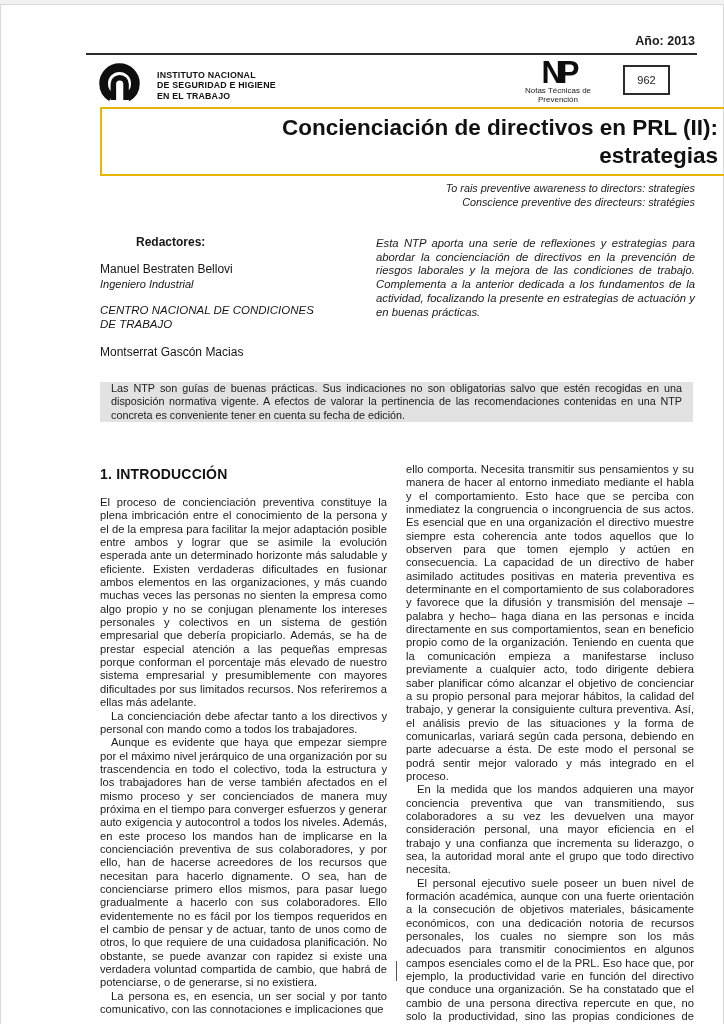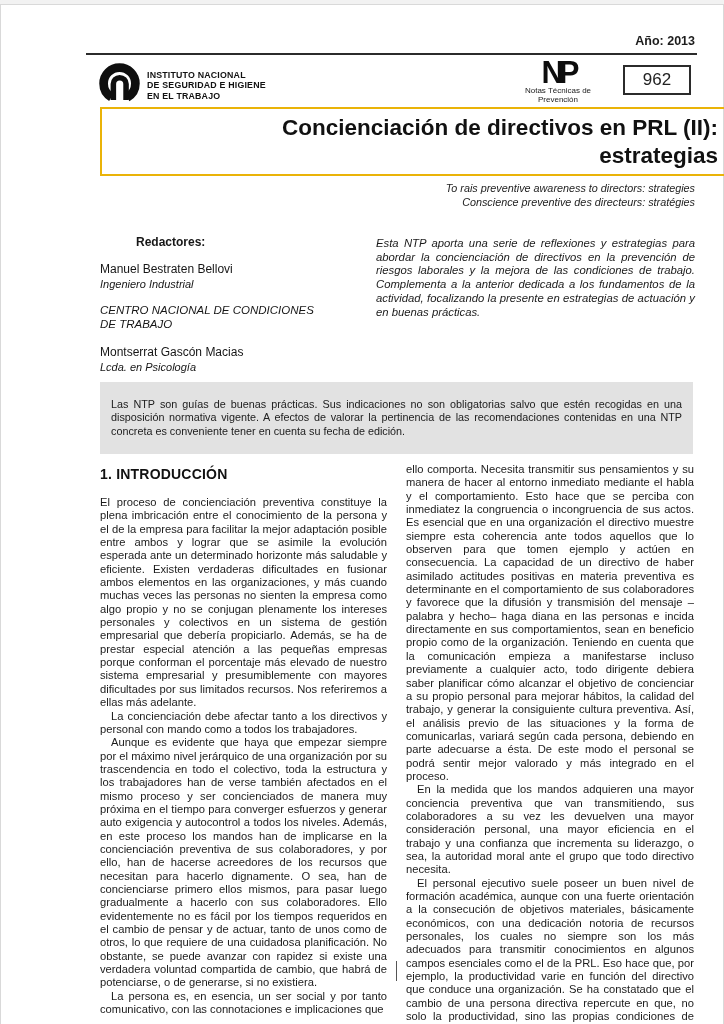--- a/index.html
+++ b/index.html
@@ -4,28 +4,28 @@
 <style>
   html,body{margin:0;padding:0;background:#f2f2f2;}
   .page{
     position:relative;width:724px;height:1024px;margin:4px auto;background:#ffffff;
     font-family:"Liberation Sans", sans-serif;color:#1c1c1c;overflow:hidden;
     box-shadow:0 0 0 1px #d9d9d9 inset;
   }
   
   .year{position:absolute;top:30px;right:29px;font-weight:bold;font-size:12.5px;}
   .header-rule{position:absolute;top:49px;left:86px;right:27px;height:2px;background:#2b2b2b;}
-  .inst-logo{position:absolute;top:59px;left:99px;display:flex;align-items:center;gap:7px;}
+  .inst-logo{position:absolute;top:59px;left:99px;display:flex;align-items:center;gap:17px;}
   .inst-text{font-weight:bold;font-size:8.8px;line-height:10.6px;letter-spacing:.2px;color:#111;}
   .np-block{position:absolute;top:54px;left:505px;width:106px;text-align:center;}
   .np-mono{font-size:31px;font-weight:900;letter-spacing:-5px;line-height:30px;color:#0d0d0d;}
   .np-caption{font-size:8px;margin-top:-2px;color:#222;}
   .num-box{
-    position:absolute;top:61px;left:623px;width:68px;height:30px;border:2px solid #2b2b2b;
-    box-sizing:border-box;display:flex;align-items:center;justify-content:center;font-size:17px;color:#222;
+    position:absolute;top:61px;left:623px;width:47px;height:30px;border:2px solid #2b2b2b;
+    box-sizing:border-box;display:flex;align-items:center;justify-content:center;font-size:11px;color:#222;
   }
   
   .title-box{
     position:absolute;top:103px;left:100px;width:634px;height:69px;border:2px solid #eab308;
     box-sizing:border-box;display:flex;flex-direction:column;justify-content:center;
     text-align:right;padding-right:14px;font-weight:bold;font-size:22.5px;line-height:28px;color:#111;
   }
   .trans{
     position:absolute;top:178px;right:29px;text-align:right;
     font-style:italic;font-size:10.8px;line-height:13.5px;color:#222;
@@ -36,21 +36,21 @@
   .redactores .name{margin-bottom:1px;}
   .redactores .role{font-style:italic;font-size:11px;margin-bottom:12px;}
   .redactores .org{font-style:italic;font-size:11.5px;line-height:14px;margin-bottom:14px;}
   .abstract{
     position:absolute;top:233px;left:376px;width:319px;font-style:italic;
     font-size:11.3px;line-height:13.7px;text-align:justify;color:#1a1a1a;
   }
   
   .notice{
     position:absolute;top:378px;left:100px;width:593px;box-sizing:border-box;
-    padding:16px 11px;font-size:10.8px;line-height:13.3px;text-align:justify;color:#202020;
+    padding:0 11px;font-size:10.8px;line-height:13.3px;text-align:justify;color:#202020;
   }
   
   .col{position:absolute;font-size:11.2px;}
   .col-left{top:462px;left:100px;width:287px;}
   .col-right{top:459px;left:406px;width:288px;}
   .section-heading{font-weight:bold;font-size:14px;margin:0 0 14px 0;letter-spacing:.2px;color:#111;}
   p.body-p{margin:0;line-height:13.35px;text-align:justify;color:#1b1b1b;}
   p.ind{text-indent:11px;}
   .col-mark{position:absolute;left:396px;top:957px;width:1px;height:20px;background:#555;}
 </style>
@@ -97,21 +97,20 @@
 
   <div class="redactores">
     <div class="head">Redactores:</div>
     <div class="name">Manuel Bestraten Bellovi</div>
     <div class="role">Ingeniero Industrial</div>
     <div class="org">
       <span>CENTRO NACIONAL DE CONDICIONES</span><br>
       <span>DE TRABAJO</span>
     </div>
     <div class="name">Montserrat Gascón Macias</div>
-    <div class="role">Lcda. en Psicología</div>
   </div>
 
   <div class="abstract">Esta NTP aporta una serie de reflexiones y estrategias para abordar la concienciación de directivos en la prevención de riesgos laborales y la mejora de las condiciones de trabajo. Complementa a la anterior dedicada a los fundamentos de la actividad, focalizando la presente en estrategias de actuación y en buenas prácticas.</div>
 
   <div class="notice" id="notice-box" style="background: rgb(226, 226, 226);">Las NTP son guías de buenas prácticas. Sus indicaciones no son obligatorias salvo que estén recogidas en una disposición normativa vigente. A efectos de valorar la pertinencia de las recomendaciones contenidas en una NTP concreta es conveniente tener en cuenta su fecha de edición.</div>
 
   <div class="col col-left">
     <h2 class="section-heading">1. INTRODUCCIÓN</h2>
     <p class="body-p">El proceso de concienciación preventiva constituye la plena imbricación entre el conocimiento de la persona y el de la empresa para facilitar la mejor adaptación posible entre ambos y lograr que se asimile la evolución esperada ante un determinado horizonte más saludable y eficiente. Existen verdaderas dificultades en fusionar ambos elementos en las organizaciones, y más cuando muchas veces las personas no sienten la empresa como algo propio y no se conjugan plenamente los intereses personales y colectivos en un sistema de gestión empresarial que debería propiciarlo. Además, se ha de prestar especial atención a las pequeñas empresas porque conforman el porcentaje más elevado de nuestro sistema empresarial y presumiblemente con mayores dificultades por sus limitados recursos. Nos referiremos a ellas más adelante.</p>
     <p class="body-p ind">La concienciación debe afectar tanto a los directivos y personal con mando como a todos los trabajadores.</p>

